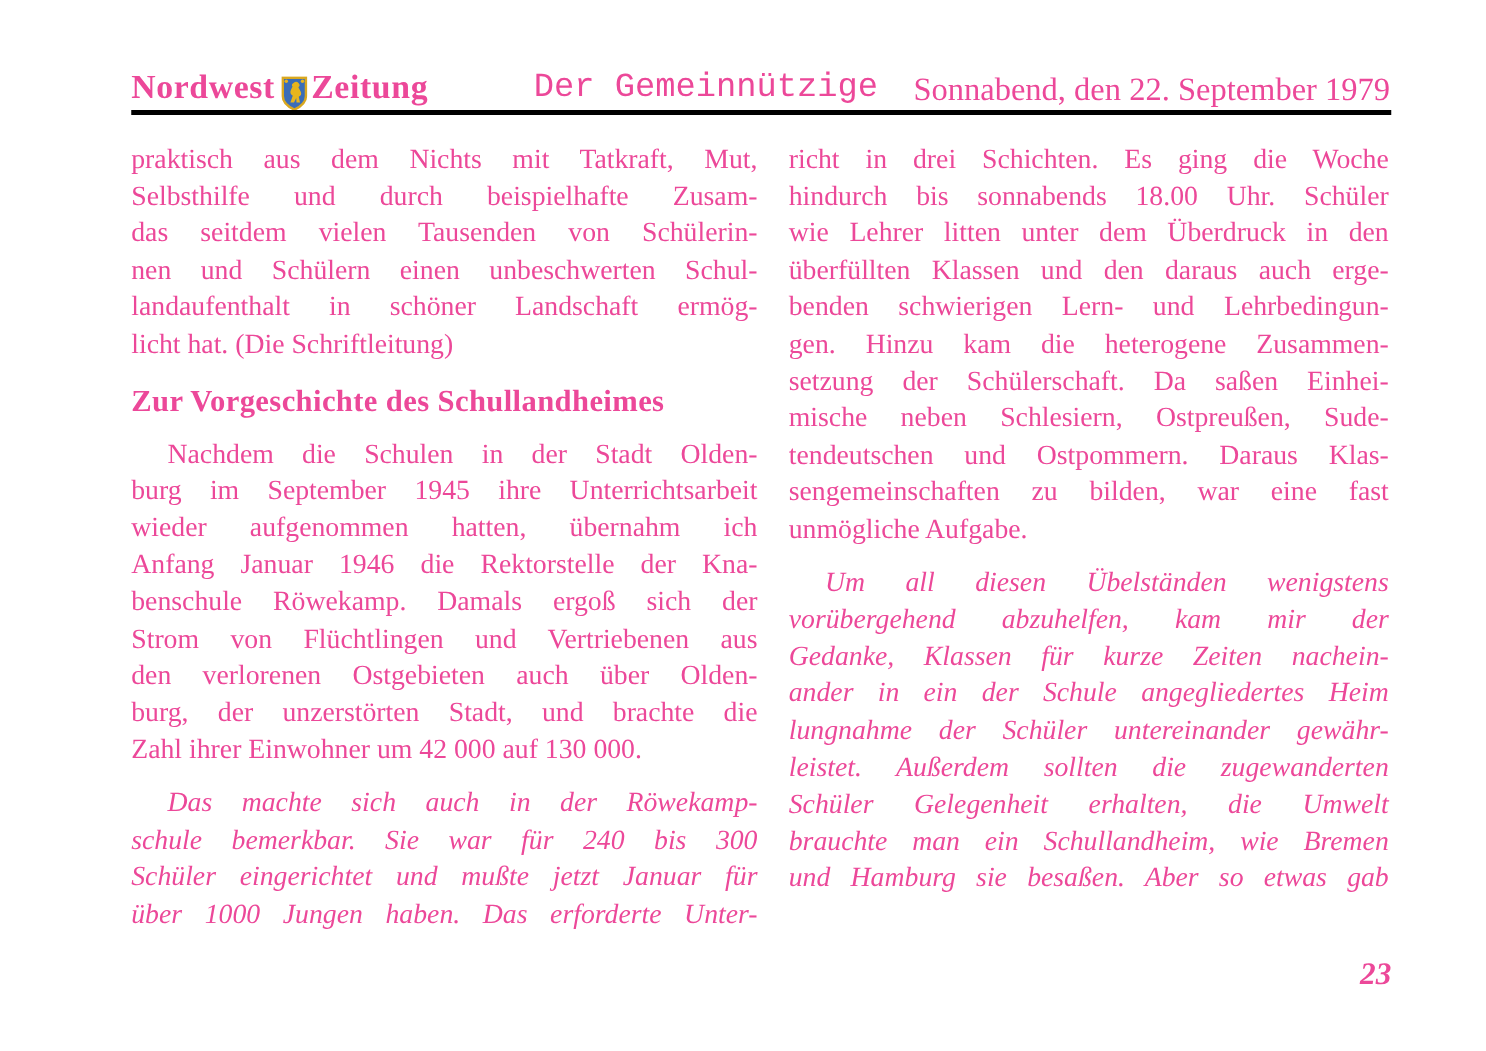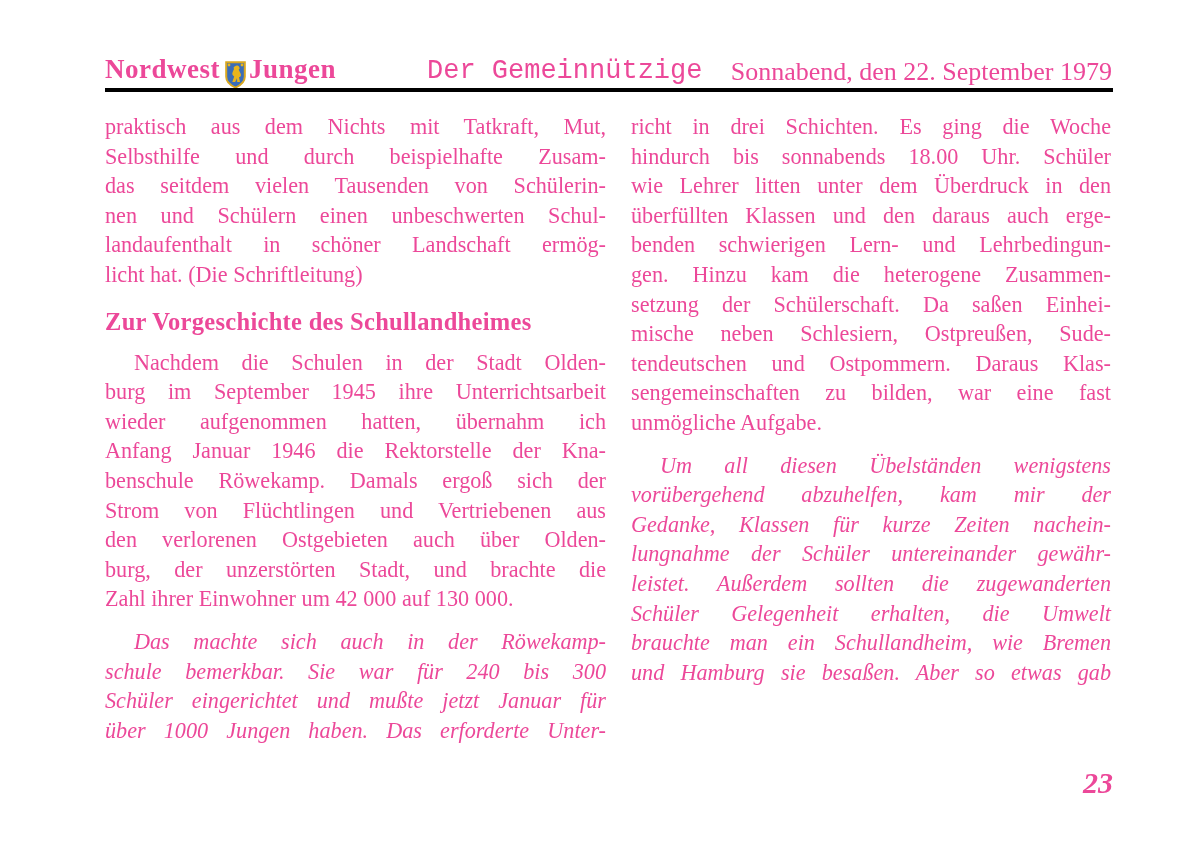--- a/index.html
+++ b/index.html
@@ -86,39 +86,39 @@
     line-height: 30px;
     margin: 17px 0 11px 0;
     letter-spacing: 0.3px;
   }
 
   
   .page-number {
     position: absolute;
     right: 99px;
     top: 766px;
-    font-size: 30px;
+    font-size: 25px;
     font-weight: bold;
     font-style: italic;
   }
 </style>
 </head>
 <body>
 
 <div class="page">
 
   <div class="brand">
     <span>Nordwest</span>
     <svg class="crest" viewBox="0 0 21 28" aria-hidden="true">
       <path d="M1.2 1.2 h18.6 v14.5 q0 6.5 -9.3 11 q-9.3 -4.5 -9.3 -11 Z" stroke="#d9a820" stroke-width="2" fill="#3a6db8"></path>
       <path d="M9.5 5.5 q3.2 -2.2 4.6 0.3 q1.4 1.6 -0.4 3 l1.9 3.6 q1.2 2.8 -1.6 3.9 l1 4.6 h-2.8 l-0.2 -3.6 l-1.8 3.6 h-2.9 l1.9 -5.4 q-2.9 -1.8 -1.4 -4.8 l1.2 -2.6 q-1.2 -1.4 0.5 -2.6 Z" fill="#e8b51d"></path>
       <circle cx="4" cy="4" r="1.4" fill="#e8b51d"></circle>
       <circle cx="17" cy="4" r="1.4" fill="#e8b51d"></circle>
     </svg>
-    <span>Jungen</span>
+    <span>Zeitung</span>
   </div>
 
   <div class="center-title">Der Gemeinnützige</div>
 
   <div class="issue-date">Sonnabend, den 22. September 1979</div>
 
   <div class="rule"></div>
 
   <div class="col col-left" id="col-left">
       <div class="para">
@@ -159,20 +159,21 @@
         <div class="line">setzung der Schülerschaft. Da saßen Einhei-</div>
         <div class="line">mische neben Schlesiern, Ostpreußen, Sude-</div>
         <div class="line">tendeutschen und Ostpommern. Daraus Klas-</div>
         <div class="line">sengemeinschaften zu bilden, war eine fast</div>
         <div class="line last">unmögliche Aufgabe.</div>
       </div>
       <div class="para indent">
         <div class="line">Um all diesen Übelständen wenigstens</div>
         <div class="line">vorübergehend abzuhelfen, kam mir der</div>
         <div class="line">Gedanke, Klassen für kurze Zeiten nachein-</div>
+        <div class="line">ander in ein der Schule angegliedertes Heim</div>
         <div class="line">lungnahme der Schüler untereinander gewähr-</div>
         <div class="line">leistet. Außerdem sollten die zugewanderten</div>
         <div class="line">Schüler Gelegenheit erhalten, die Umwelt</div>
         <div class="line">brauchte man ein Schullandheim, wie Bremen</div>
         <div class="line">und Hamburg sie besaßen. Aber so  etwas  gab</div>
       </div>
     </div>
 
   <div class="page-number">23</div>
 

